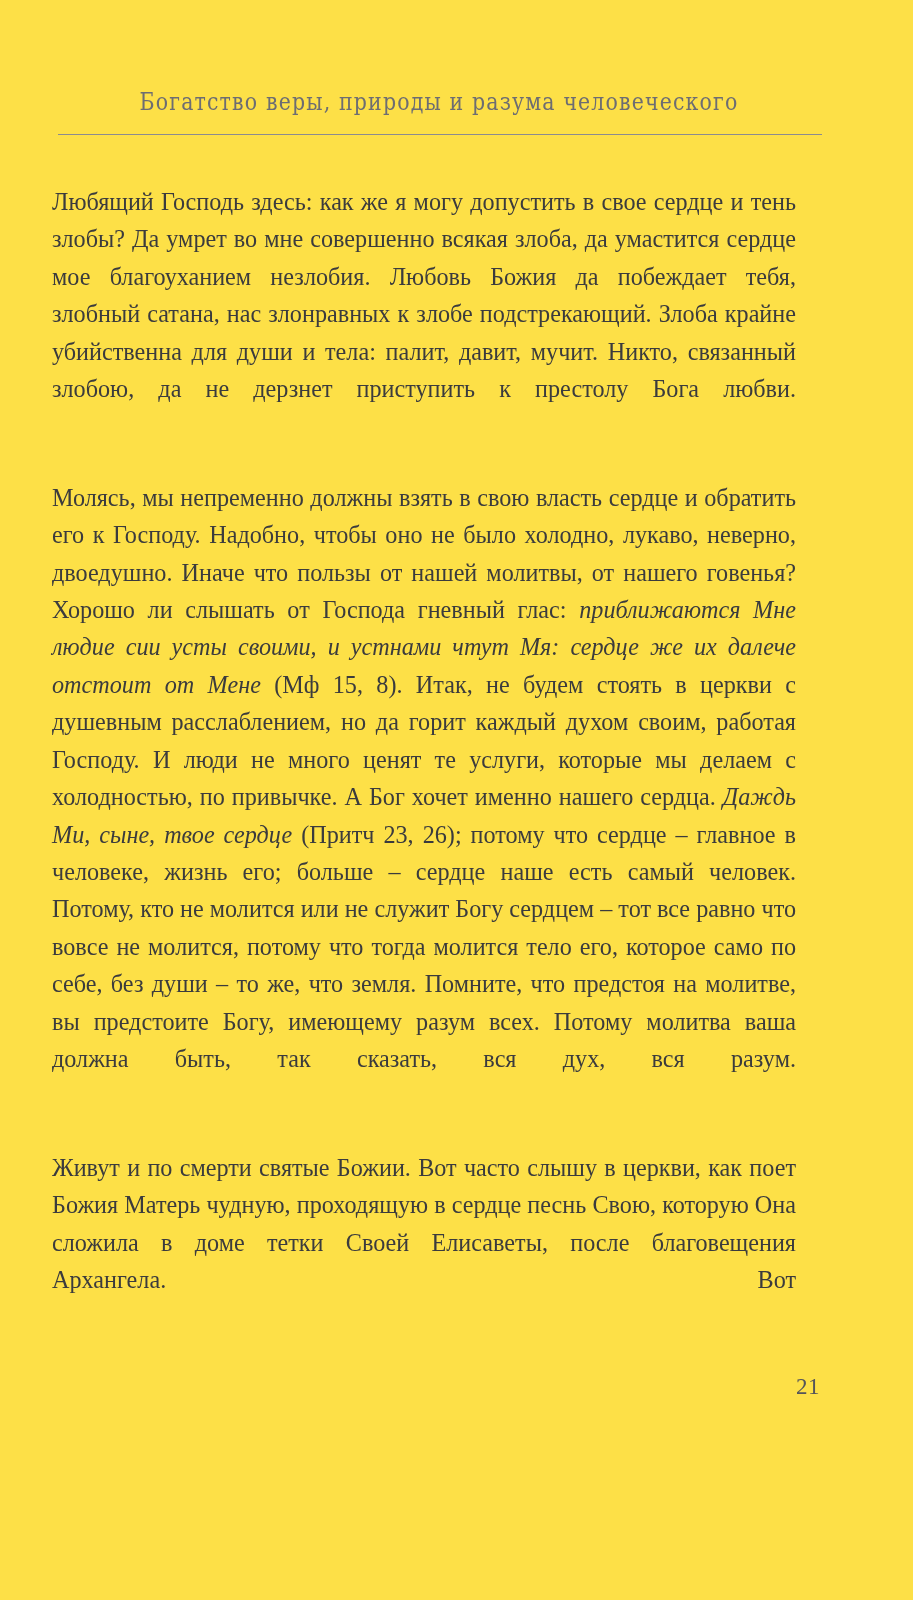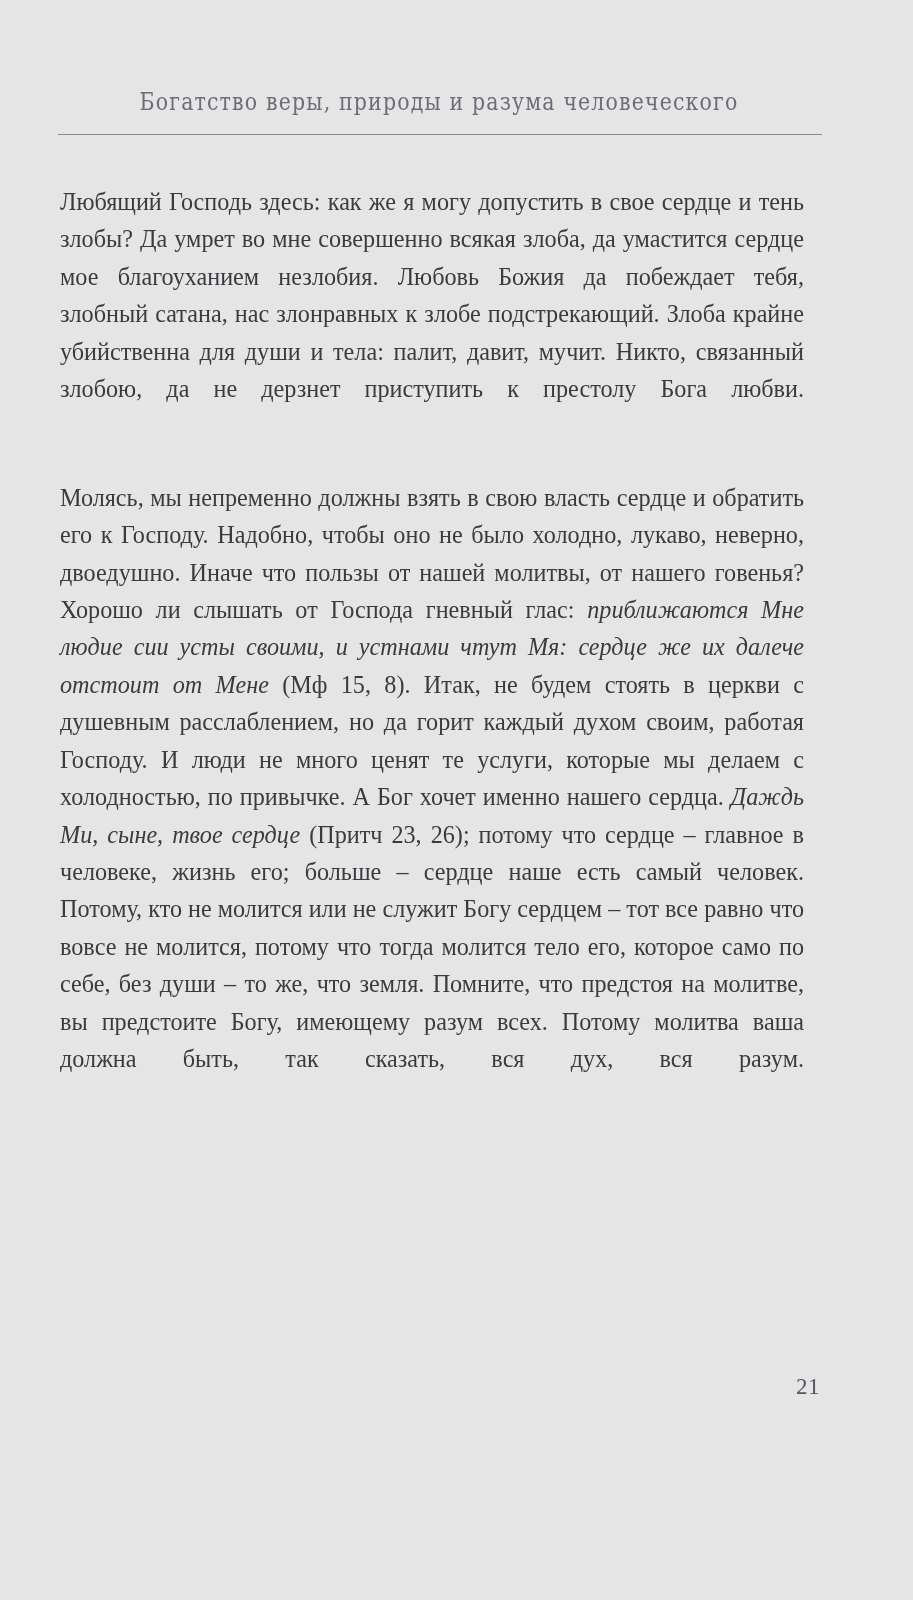--- a/index.html
+++ b/index.html
@@ -6,21 +6,21 @@
   html, body {
     margin: 0;
     padding: 0;
     background: #ffffff;
   }
 
   .page {
     position: relative;
     width: 913px;
     height: 1600px;
-    background: #e5e5e5;
+    background: #fde047;
     overflow: hidden;
     font-family: "Liberation Serif", "DejaVu Serif", serif;
     color: #3a3a3c;
   }
 
   
   .running-head {
     position: absolute;
     left: 58px;
     right: 93px;
@@ -41,21 +41,21 @@
     left: 58px;
     width: 764px;
     top: 134px;
     height: 1px;
     background: #8b8b90;
   }
 
   
   .textblock {
     position: absolute;
-    left: 60px;
+    left: 52px;
     top: 183px;
     width: 744px;
   }
 
   p.para {
     margin: 0 0 34px 0;
     font-size: 24.2px;
     line-height: 37.4px;
     text-align: justify;
     text-justify: inter-word;
@@ -93,17 +93,18 @@
 
 <div class="page">
 
   <div class="running-head">Богатство веры, природы и разума человеческого</div>
 
   <div class="head-rule"></div>
 
   <div class="textblock">
       <p class="para"><span>Любящий Господь здесь: как же я могу допустить в свое сердце и тень злобы? Да умрет во мне совершенно всякая злоба, да умастится сердце мое благоуханием незлобия. Любовь Божия да побеждает тебя, злобный сатана, нас злонравных к злобе подстрекающий. Злоба крайне убийственна для души и тела: палит, давит, мучит. Никто, связанный злобою, да не дерзнет приступить к престолу Бога любви.</span></p>
       <p class="para"><span>Молясь, мы непременно должны взять в свою власть сердце и обратить его к Господу. Надобно, чтобы оно не было холодно, лукаво, неверно, двоедушно. Иначе что пользы от нашей молитвы, от нашего говенья? Хорошо ли слышать от Господа гневный глас: </span><span class="scripture">приближаются Мне людие сии усты своими, и устнами чтут Мя: сердце же их далече отстоит от Мене</span><span> (Мф 15, 8). Итак, не будем стоять в церкви с душевным расслаблением, но да горит каждый духом своим, работая Господу. И люди не много ценят те услуги, которые мы делаем с холодностью, по привычке. А Бог хочет именно нашего сердца. </span><span class="scripture">Даждь Ми, сыне, твое сердце</span><span> (Притч 23, 26); потому что сердце – главное в человеке, жизнь его; больше – сердце наше есть самый человек. Потому, кто не молится или не служит Богу сердцем – тот все равно что вовсе не молится, потому что тогда молится тело его, которое само по себе, без души – то же, что земля. Помните, что предстоя на молитве, вы предстоите Богу, имеющему разум всех. Потому молитва ваша должна быть, так сказать, вся дух, вся разум.</span></p>
+      <p class="para"><span>Живут и по смерти святые Божии. Вот часто слышу в церкви, как поет Божия Матерь чудную, проходящую в сердце песнь Свою, которую Она сложила в доме тетки Своей Елисаветы, после благовещения Архангела. Вот</span></p>
     </div>
 
   <div class="folio">21</div>
 
 </div>
 
 </body></html>

